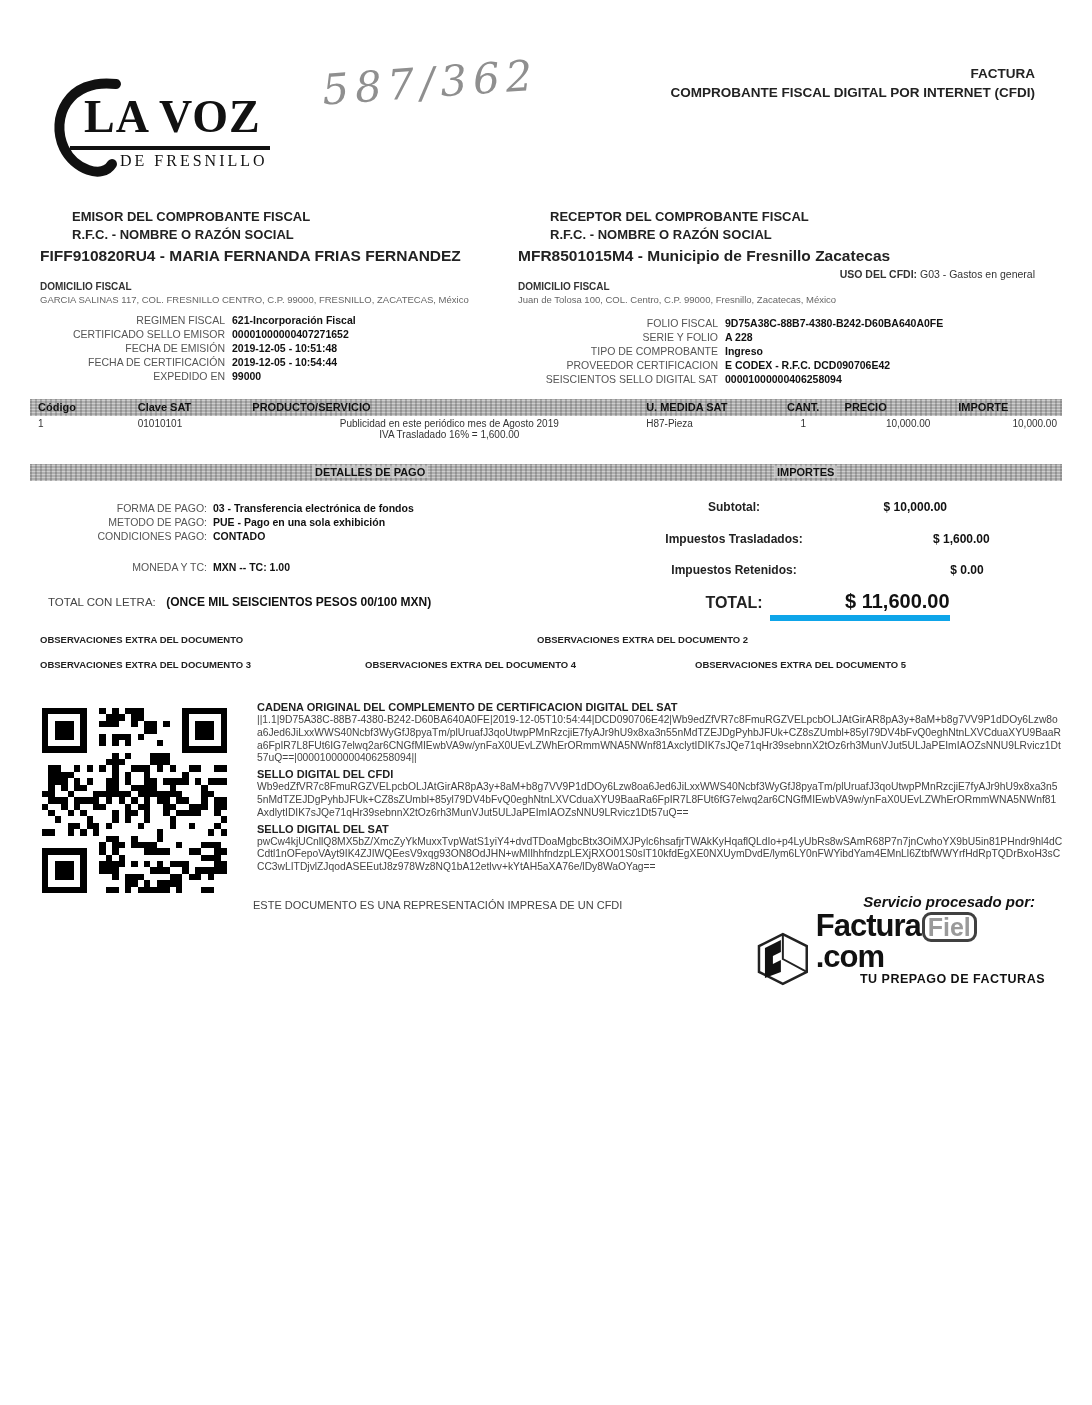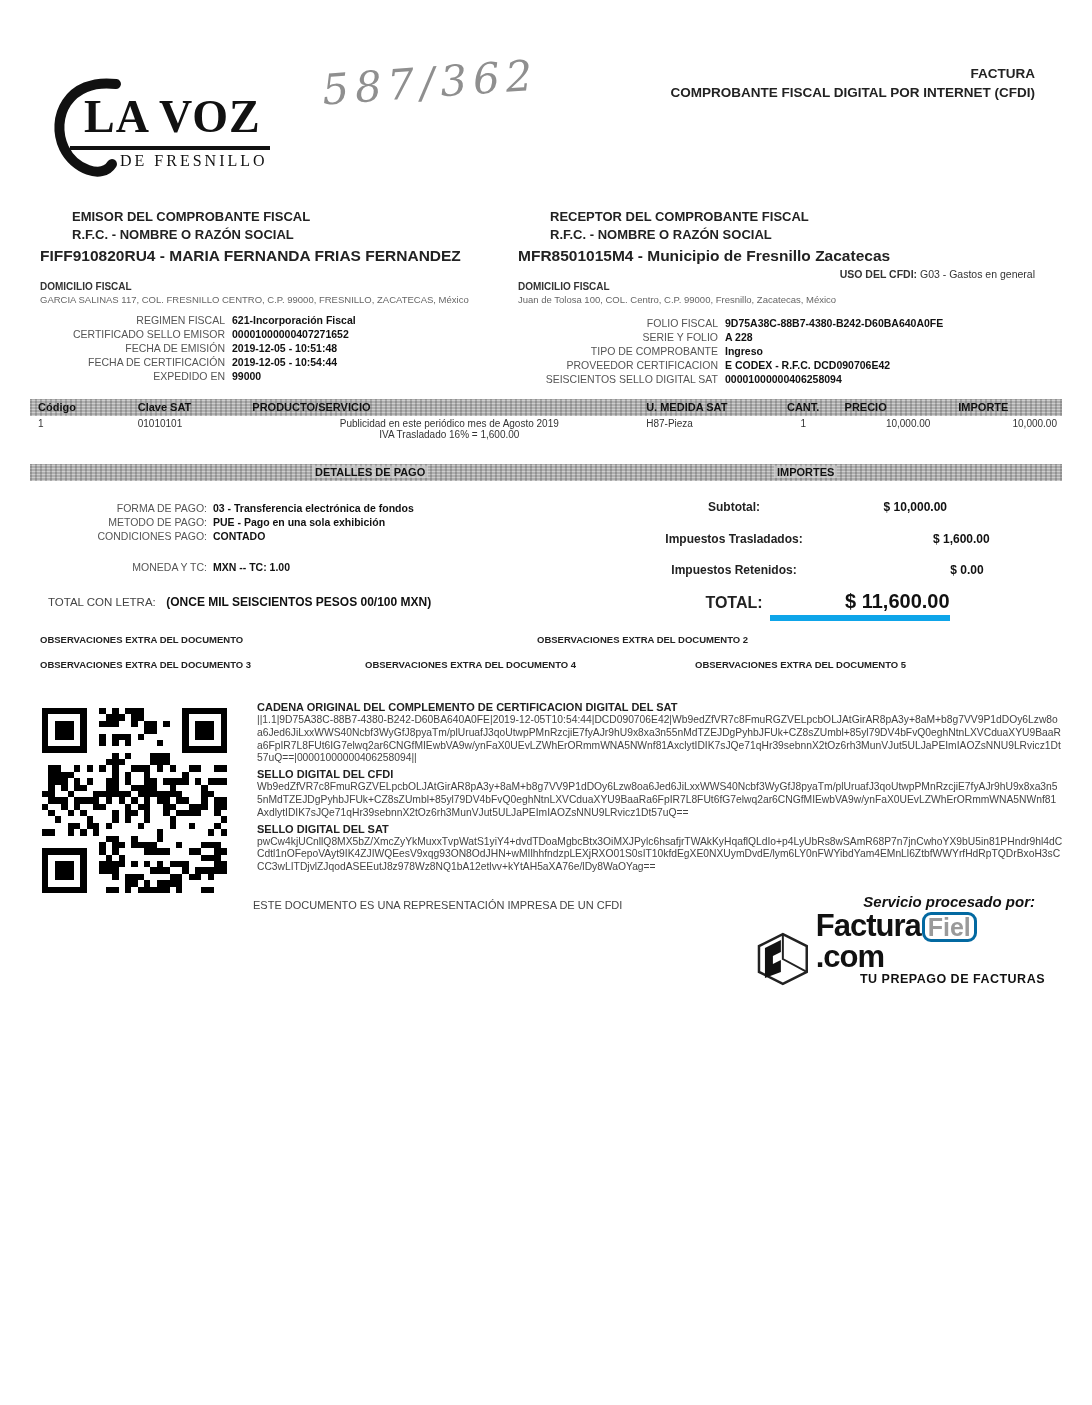--- a/index.html
+++ b/index.html
@@ -48,21 +48,21 @@
   .tot-row .k{font-size:12px;font-weight:bold;color:#222;text-align:right;}
   .tot-row .v{width:180px;font-size:12px;font-weight:bold;color:#111;text-align:right;}
   .obs{font-size:9.5px;font-weight:bold;color:#222;}
   
   .seal-title{font-size:11px;font-weight:bold;color:#222;line-height:14px;}
   .seal-text{font-size:10.3px;color:#444;line-height:12.8px;word-break:break-all;}
   
   .processed{font-size:15px;font-weight:bold;font-style:italic;text-align:right;color:#111;}
   .brand-line{display:flex;align-items:flex-end;}
   .brand-main{font-size:31px;font-weight:bold;color:#111;letter-spacing:-1px;line-height:30px;}
-  .brand-badge{display:inline-block;border:3px solid #0369a1;border-radius:9px;color:#9a9a9a;
+  .brand-badge{display:inline-block;border:3px solid #404040;border-radius:9px;color:#9a9a9a;
       font-size:25px;font-weight:bold;line-height:24px;padding:0 3px;margin:0 1px;}
   .brand-tag{font-size:12.5px;font-weight:bold;color:#111;text-align:right;letter-spacing:.5px;}
   .disclaimer{font-size:11px;color:#444;}
   .qr{image-rendering:pixelated;}
 </style>
 </head>
 <body>
 
 <div class="page">
 

